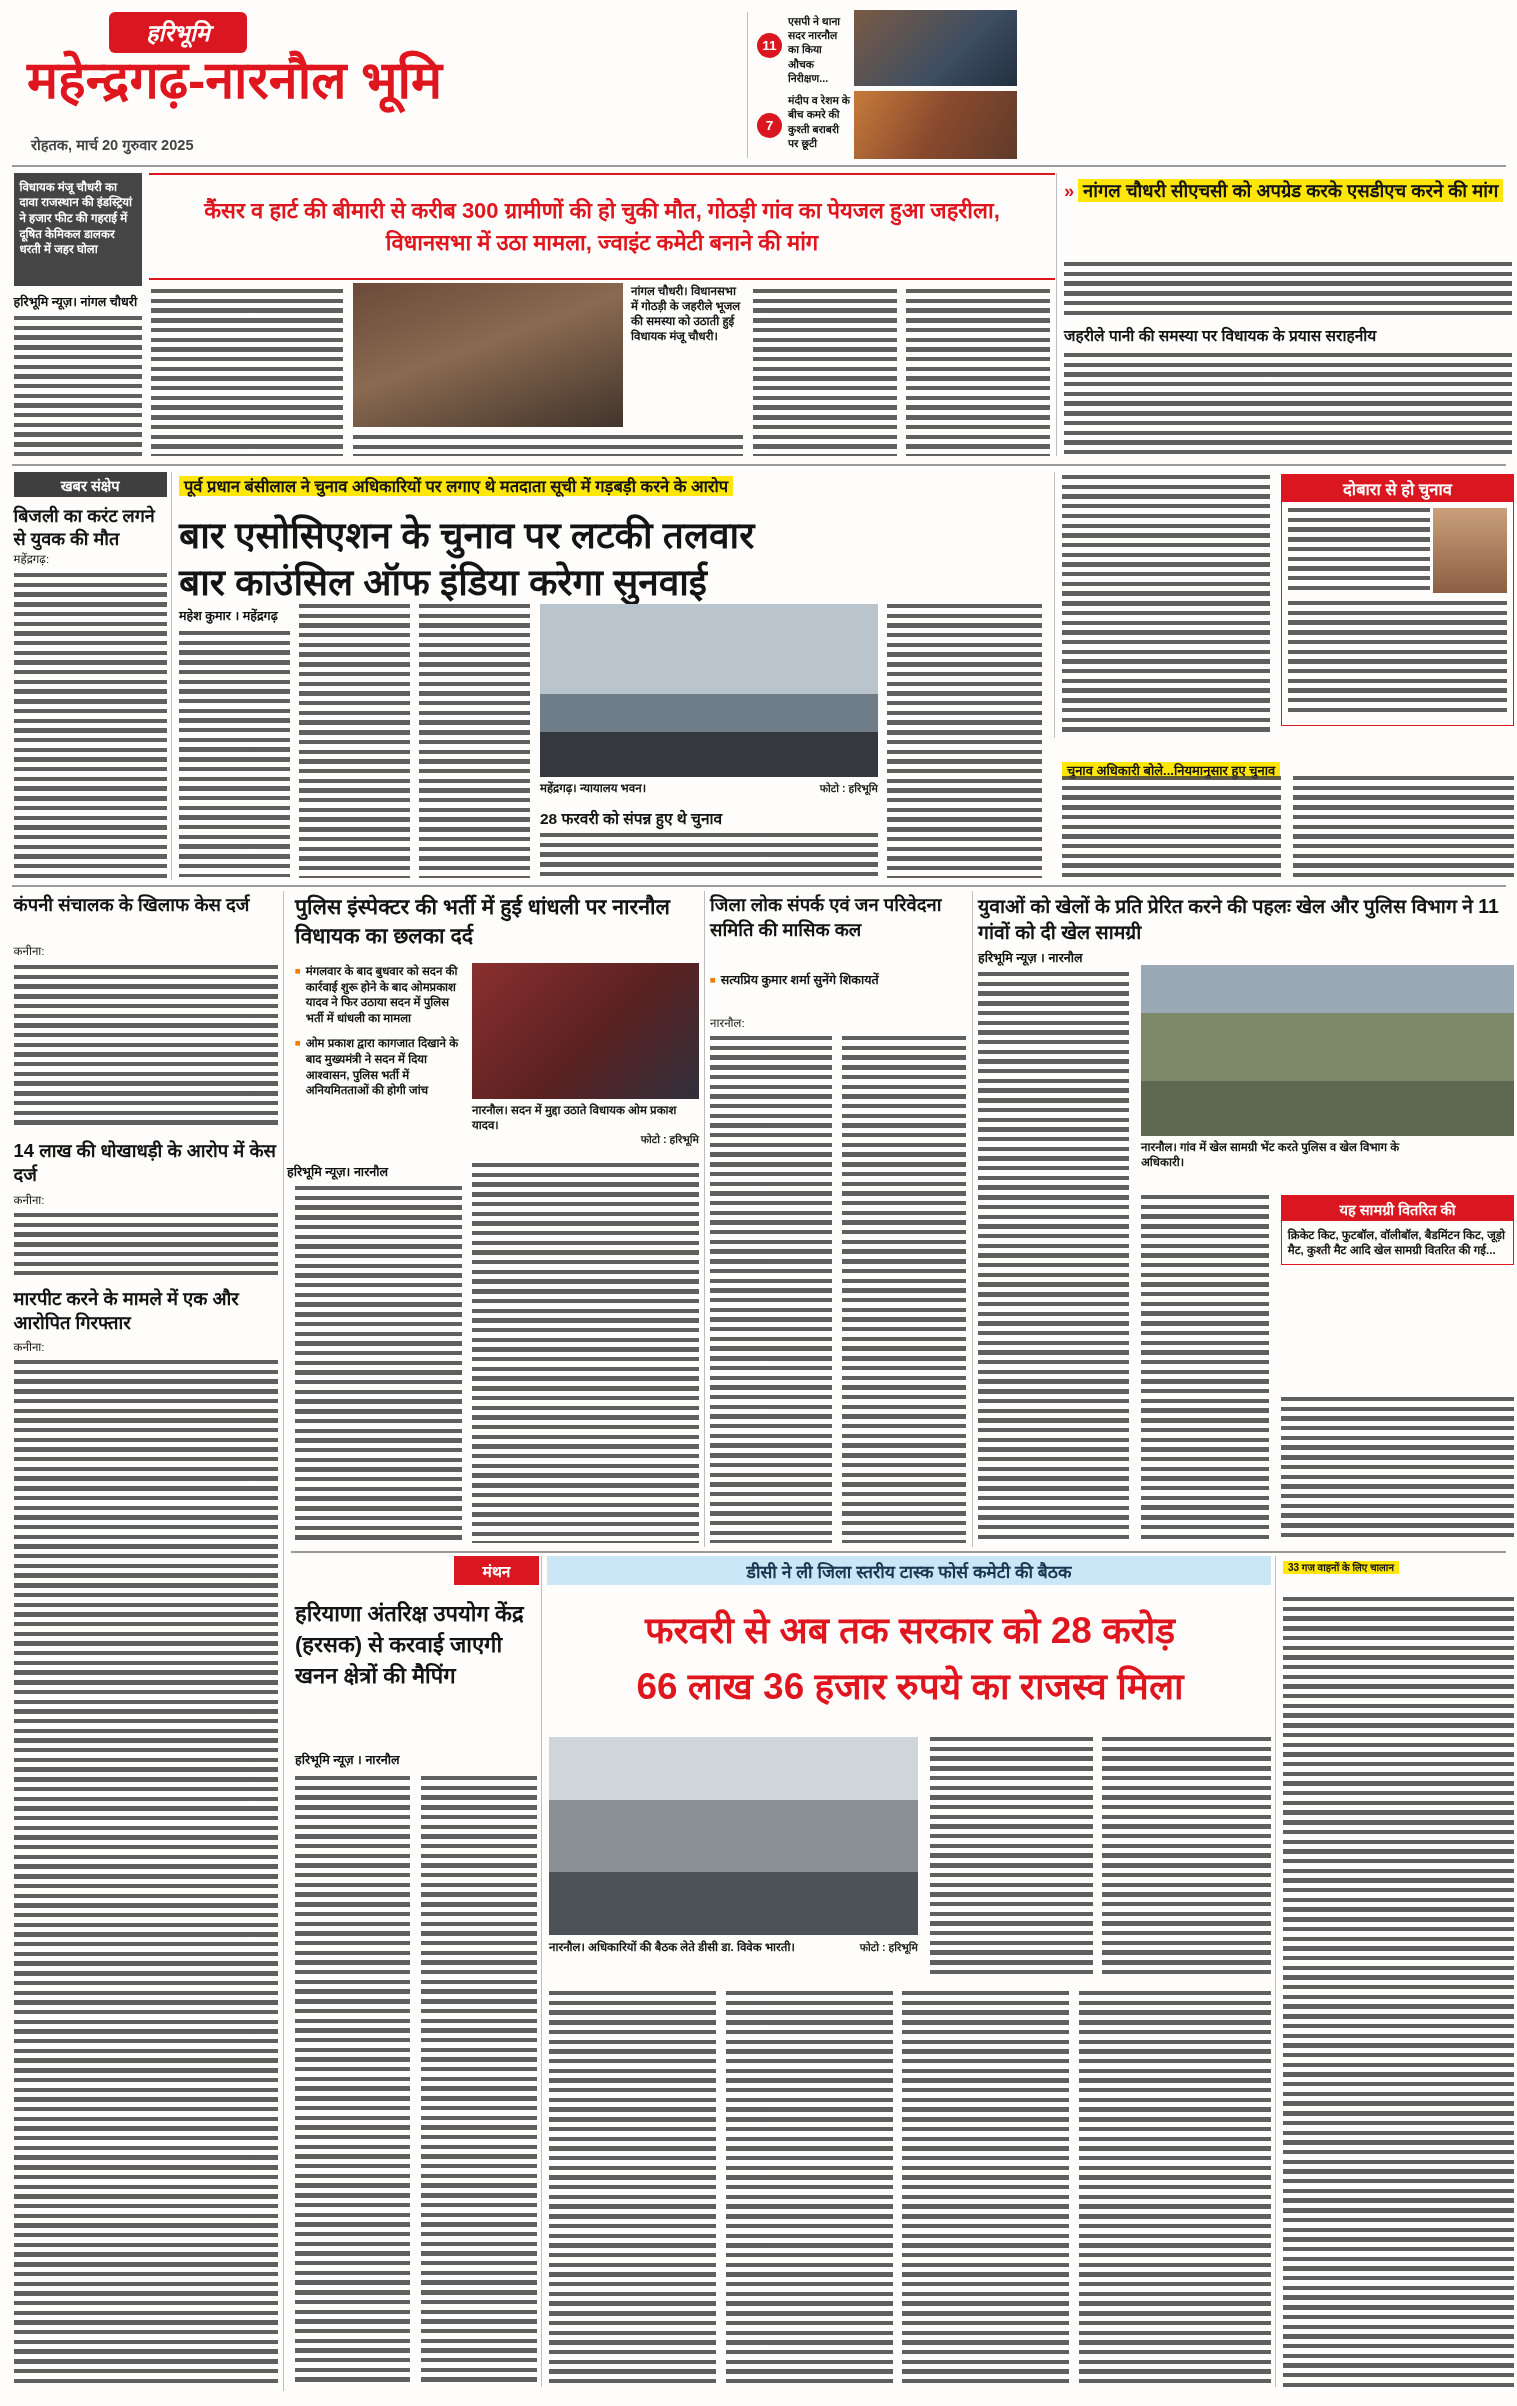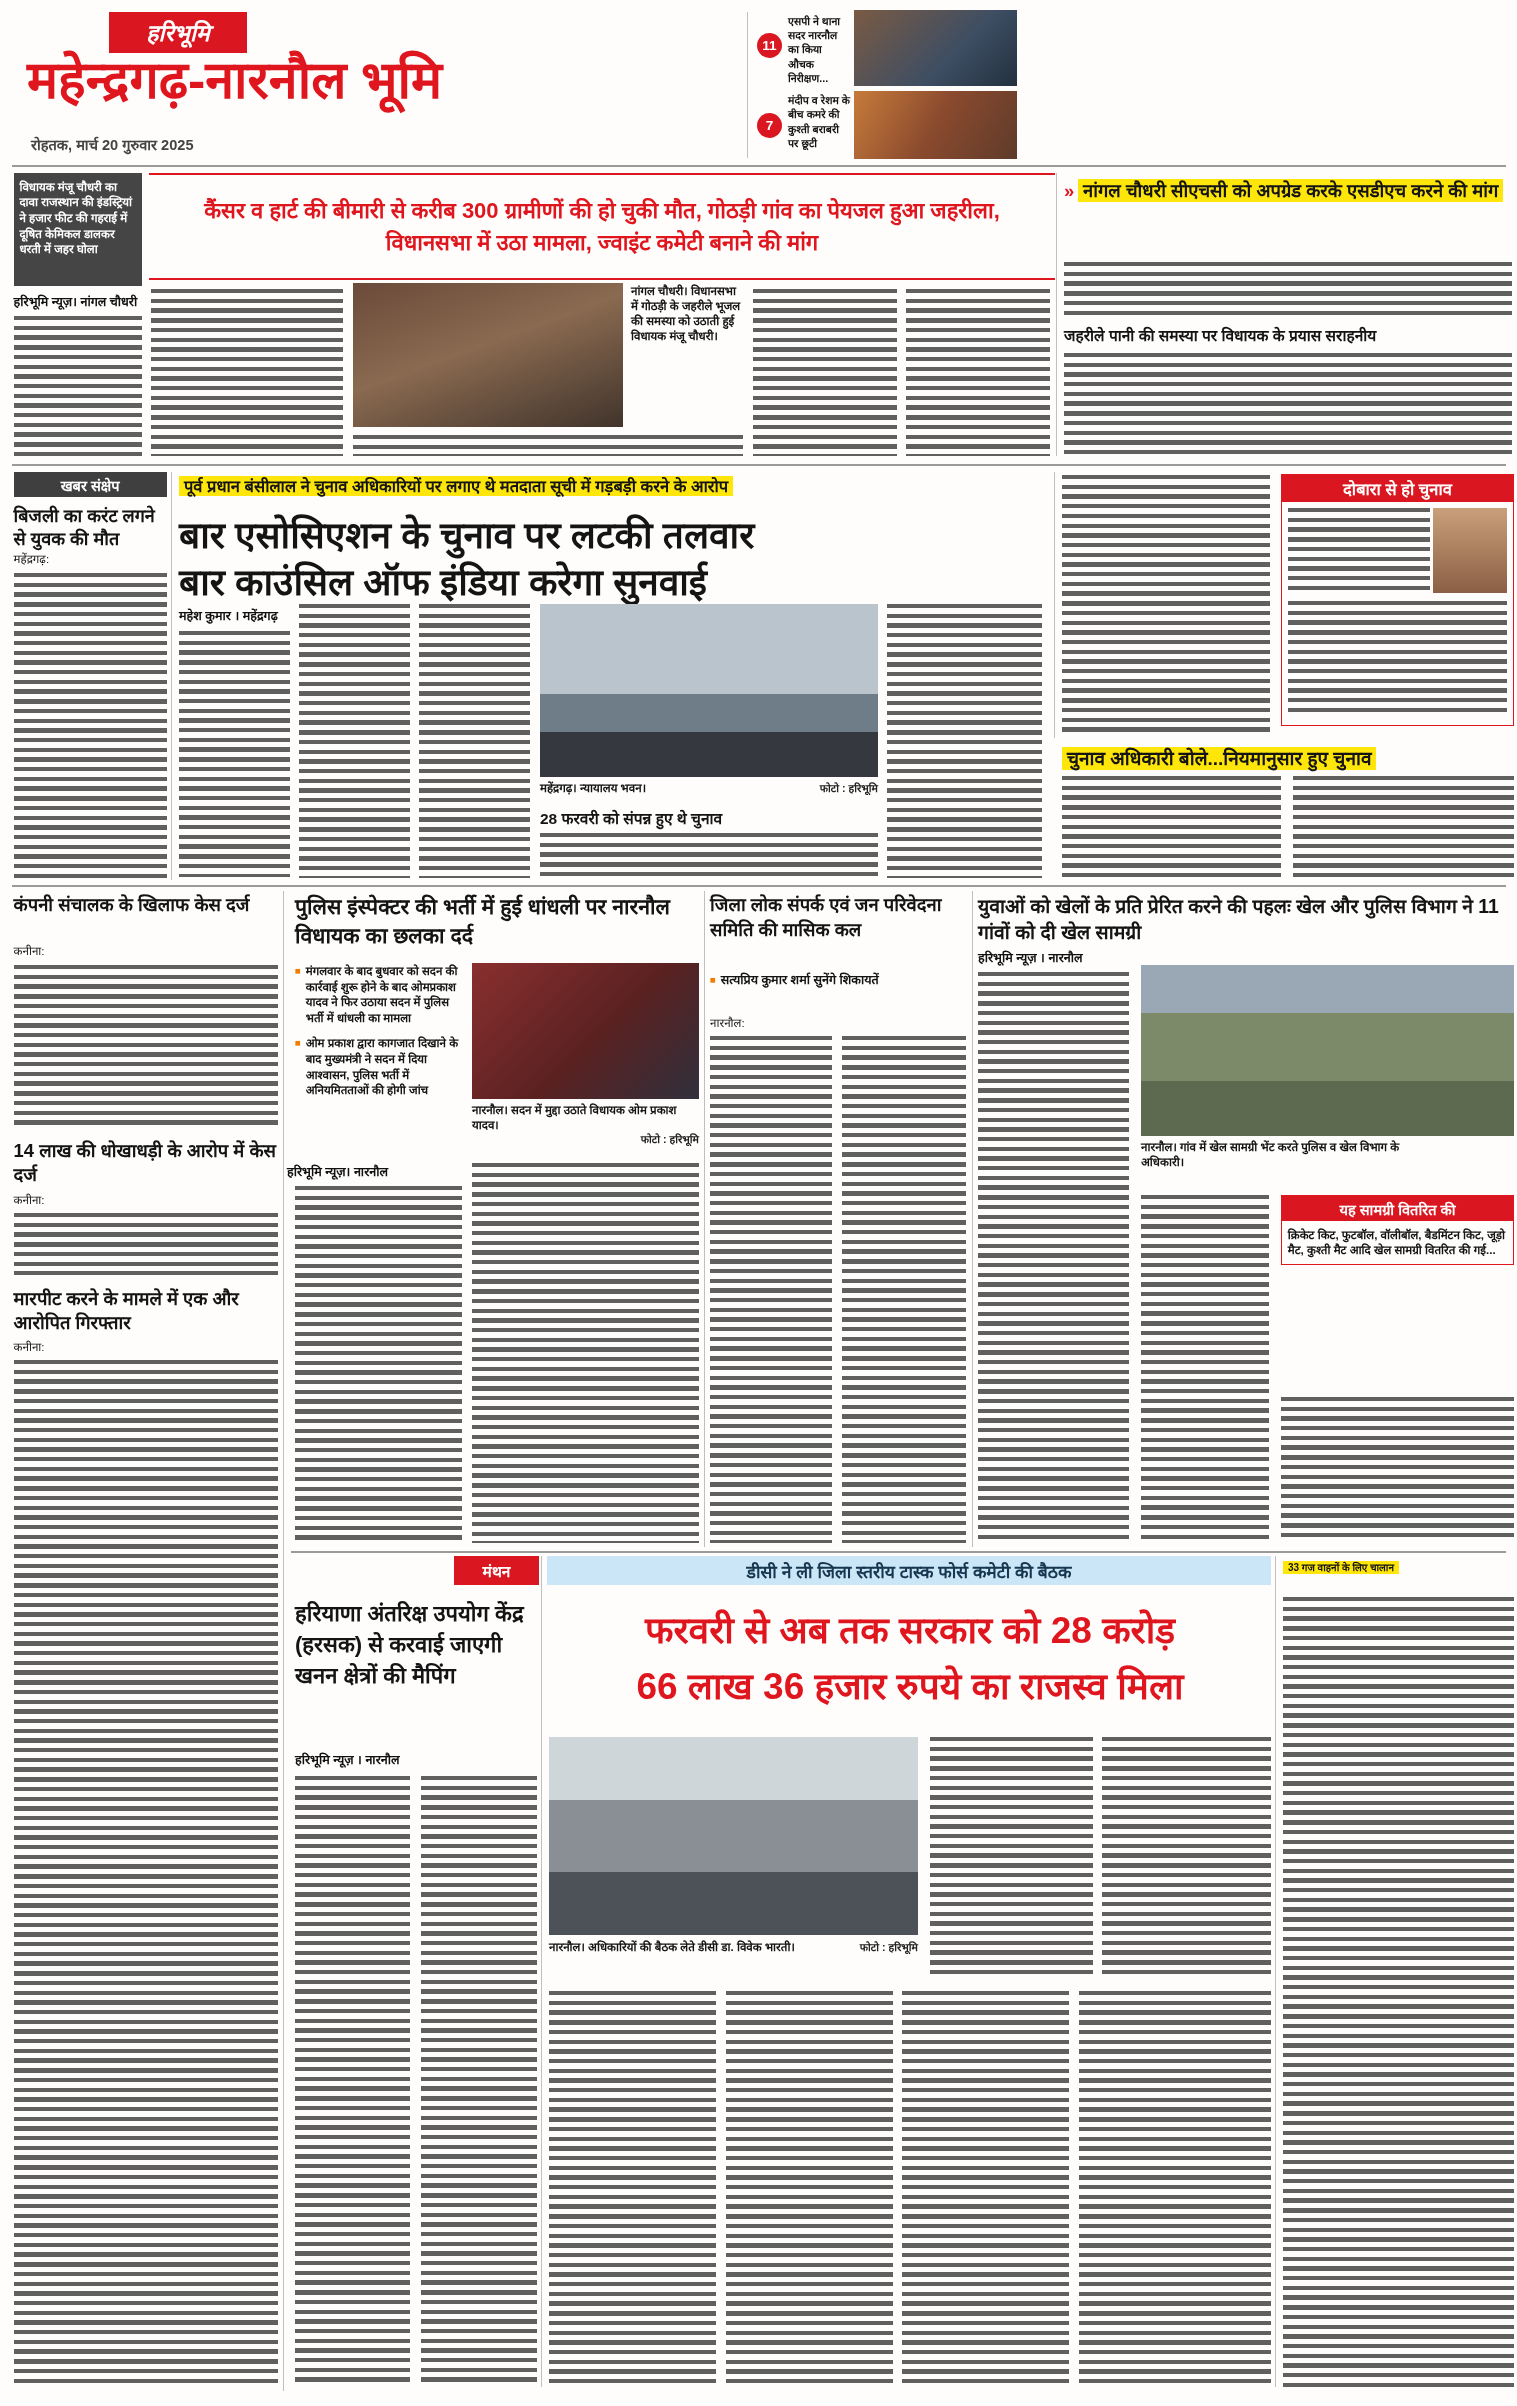--- a/index.html
+++ b/index.html
@@ -19,21 +19,21 @@
   .sqbullet{color:#f07c00;font-size:9.7px;margin-right:4.9px;line-height:1.6;flex:0 0 auto}
   .lead-in{font-weight:400}
   .redbar{background:#da1720;color:#fff;font-weight:800;display:flex;align-items:center;justify-content:center}
   .numcircle{width:25px;height:25px;border-radius:50%;background:#da1720;color:#fff;font-weight:800;font-size:13.6px;display:flex;align-items:center;justify-content:center}
 </style>
 </head>
 <body>
 
 <div class="page">
 
-  <div class="abs redbar" style="left:109px;top:11.6px;width:138px;height:41px;border-radius:0;font-size:23px;font-style:italic">
+  <div class="abs redbar" style="left:109px;top:11.6px;width:138px;height:41px;border-radius:6px;font-size:23px;font-style:italic">
     <span>हरिभूमि</span>
   </div>
   <div class="abs" style="left:27px;top:52px;width:718px;font-size:52px;font-weight:800;color:#e0161f;white-space:nowrap;line-height:1.1">महेन्द्रगढ़-नारनौल भूमि</div>
   <div class="abs" style="left:31px;top:134px;font-size:14.6px;font-weight:bold;color:#444">रोहतक, मार्च 20 गुरुवार 2025</div>
 
   <div class="vr" style="left:747px;top:11.6px;height:146px"></div>
 
   <div class="abs numcircle" style="left:757px;top:33px">
     <span>11</span>
   </div>
@@ -111,21 +111,21 @@
     <div class="redbar" style="height:27px;font-size:16.5px">
       <span>दोबारा से हो चुनाव</span>
     </div>
     <div style="position:relative;height:223px;padding:5.8px">
       <div class="photo" style="right:5.8px;top:5.8px;width:74px;height:85px;background:linear-gradient(#c9a07a,#8a5f45)"></div>
       <div class="gk" style="position:absolute;left:5.8px;top:5.8px;width:142px;height:85px"></div>
       <div class="gk" style="position:absolute;left:5.8px;top:99px;width:219px;height:116px"></div>
     </div>
   </div>
 
-  <div class="abs" style="left:1062px;top:745px;width:452px;font-size:19px;font-weight:800">
+  <div class="abs" style="left:1062px;top:761px;width:452px;font-size:13px;font-weight:800">
     <span class="hl">चुनाव अधिकारी बोले...नियमानुसार हुए चुनाव</span>
   </div>
   <div class="abs gk" style="left:1062px;top:776px;width:219px;height:103px"></div>
   <div class="abs gk" style="left:1293px;top:776px;width:221px;height:103px"></div>
 
   <div class="hr" style="left:11.6px;top:885px;width:1494px"></div>
 
   <div class="vr" style="left:283px;top:891px;height:1500px"></div>
   <div class="vr" style="left:704px;top:891px;height:656px"></div>
   <div class="vr" style="left:972px;top:891px;height:656px"></div>

